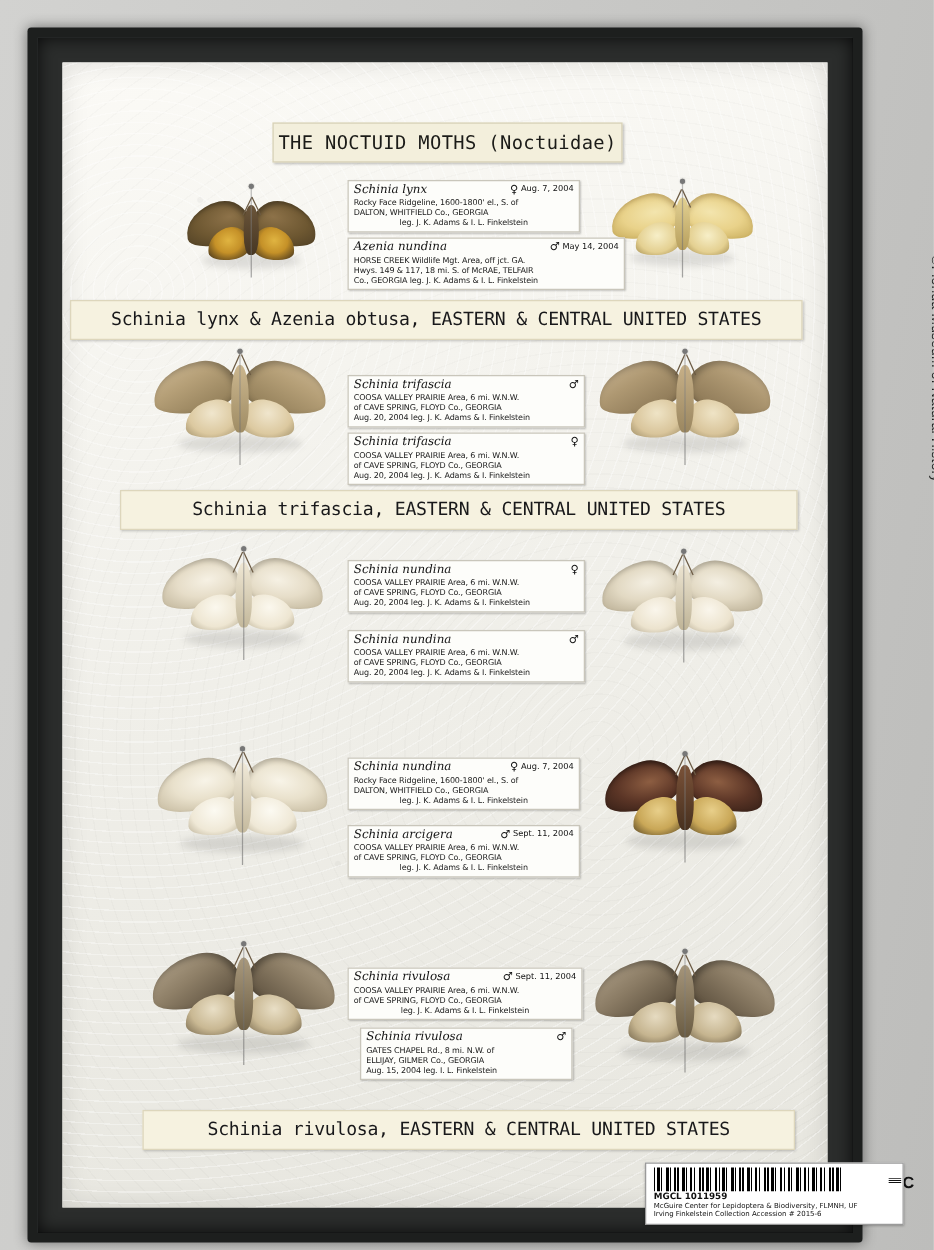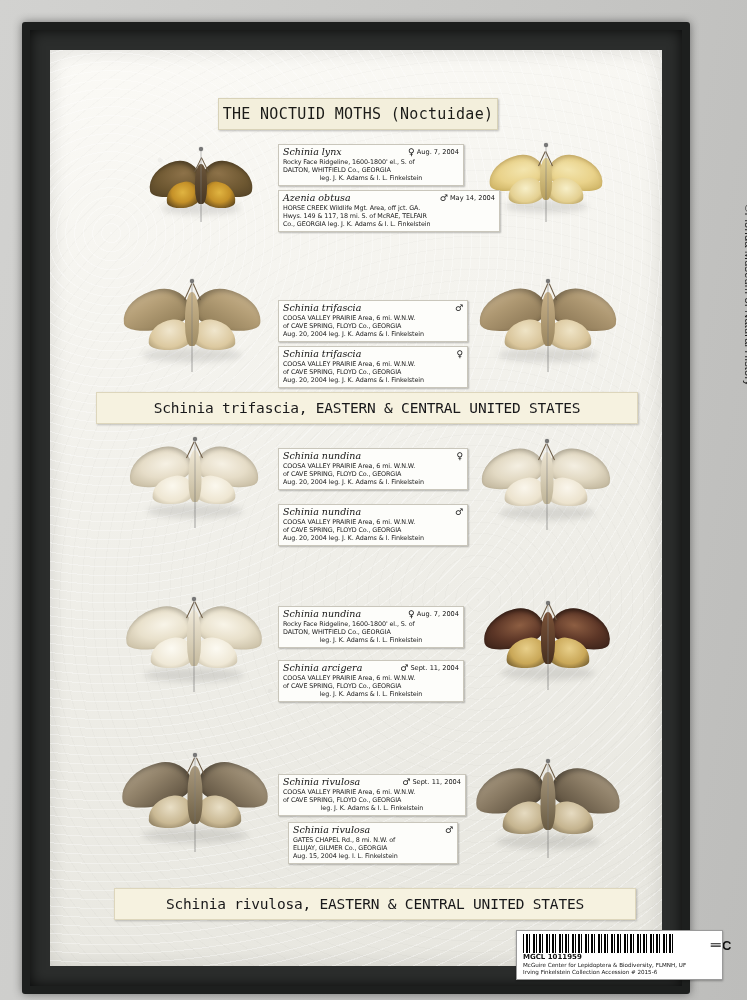--- a/index.html
+++ b/index.html
@@ -227,32 +227,35 @@
               <span class="sexsym">♀</span>
               <span>Aug. 7, 2004</span>
             </span>
           </div>
           <div class="meta">Rocky Face Ridgeline, 1600-1800' el., S. of</div>
           <div class="meta">DALTON, WHITFIELD Co., GEORGIA</div>
           <div class="meta" style="text-align:center;">leg. J. K. Adams &amp; I. L. Finkelstein</div>
         </div>
         <div class="det" style="width:212px;">
           <div class="headline">
-            <span class="sp">Azenia obtusa</span>
+            <span class="sp">Azenia nundina</span>
             <span class="sexdate">
               <span class="sexsym">♂</span>
               <span>May 14, 2004</span>
             </span>
           </div>
           <div class="meta">HORSE CREEK Wildlife Mgt. Area, off jct. GA.</div>
           <div class="meta">Hwys. 149 &amp; 117, 18 mi. S. of McRAE, TELFAIR</div>
           <div class="meta">Co., GEORGIA    leg. J. K. Adams &amp; I. L. Finkelstein</div>
         </div>
       </div>
 
+      <div class="row-label" style="left:6px;top:190px;width:584px;height:30px;">
+        <span>Schinia lynx &amp; Azenia obtusa, EASTERN &amp; CENTRAL UNITED STATES</span>
+      </div>
 
       <div class="moth" style="left:72px;top:232px;width:140px;height:90px;">
         <div class="shadow" style="top:66px;width:100px;height:14px;"></div>
         <div class="wing" style="left:0px;top:8px;width:68px;height:40px;transform:rotate(-10deg);
                     background:linear-gradient(160deg,#cdb894 0%,#b59f77 40%,#8a7752 100%);
                     box-shadow:inset -3px 2px 5px rgba(0,0,0,.28);"></div>
         <div class="wing" style="left:72px;top:8px;width:68px;height:40px;transform:rotate(10deg) scaleX(-1);
                     background:linear-gradient(160deg,#cdb894 0%,#b59f77 40%,#8a7752 100%);
                     box-shadow:inset -3px 2px 5px rgba(0,0,0,.28);"></div>
         <div class="wing" style="left:26px;top:38px;width:44px;height:30px;transform:rotate(-6deg);

